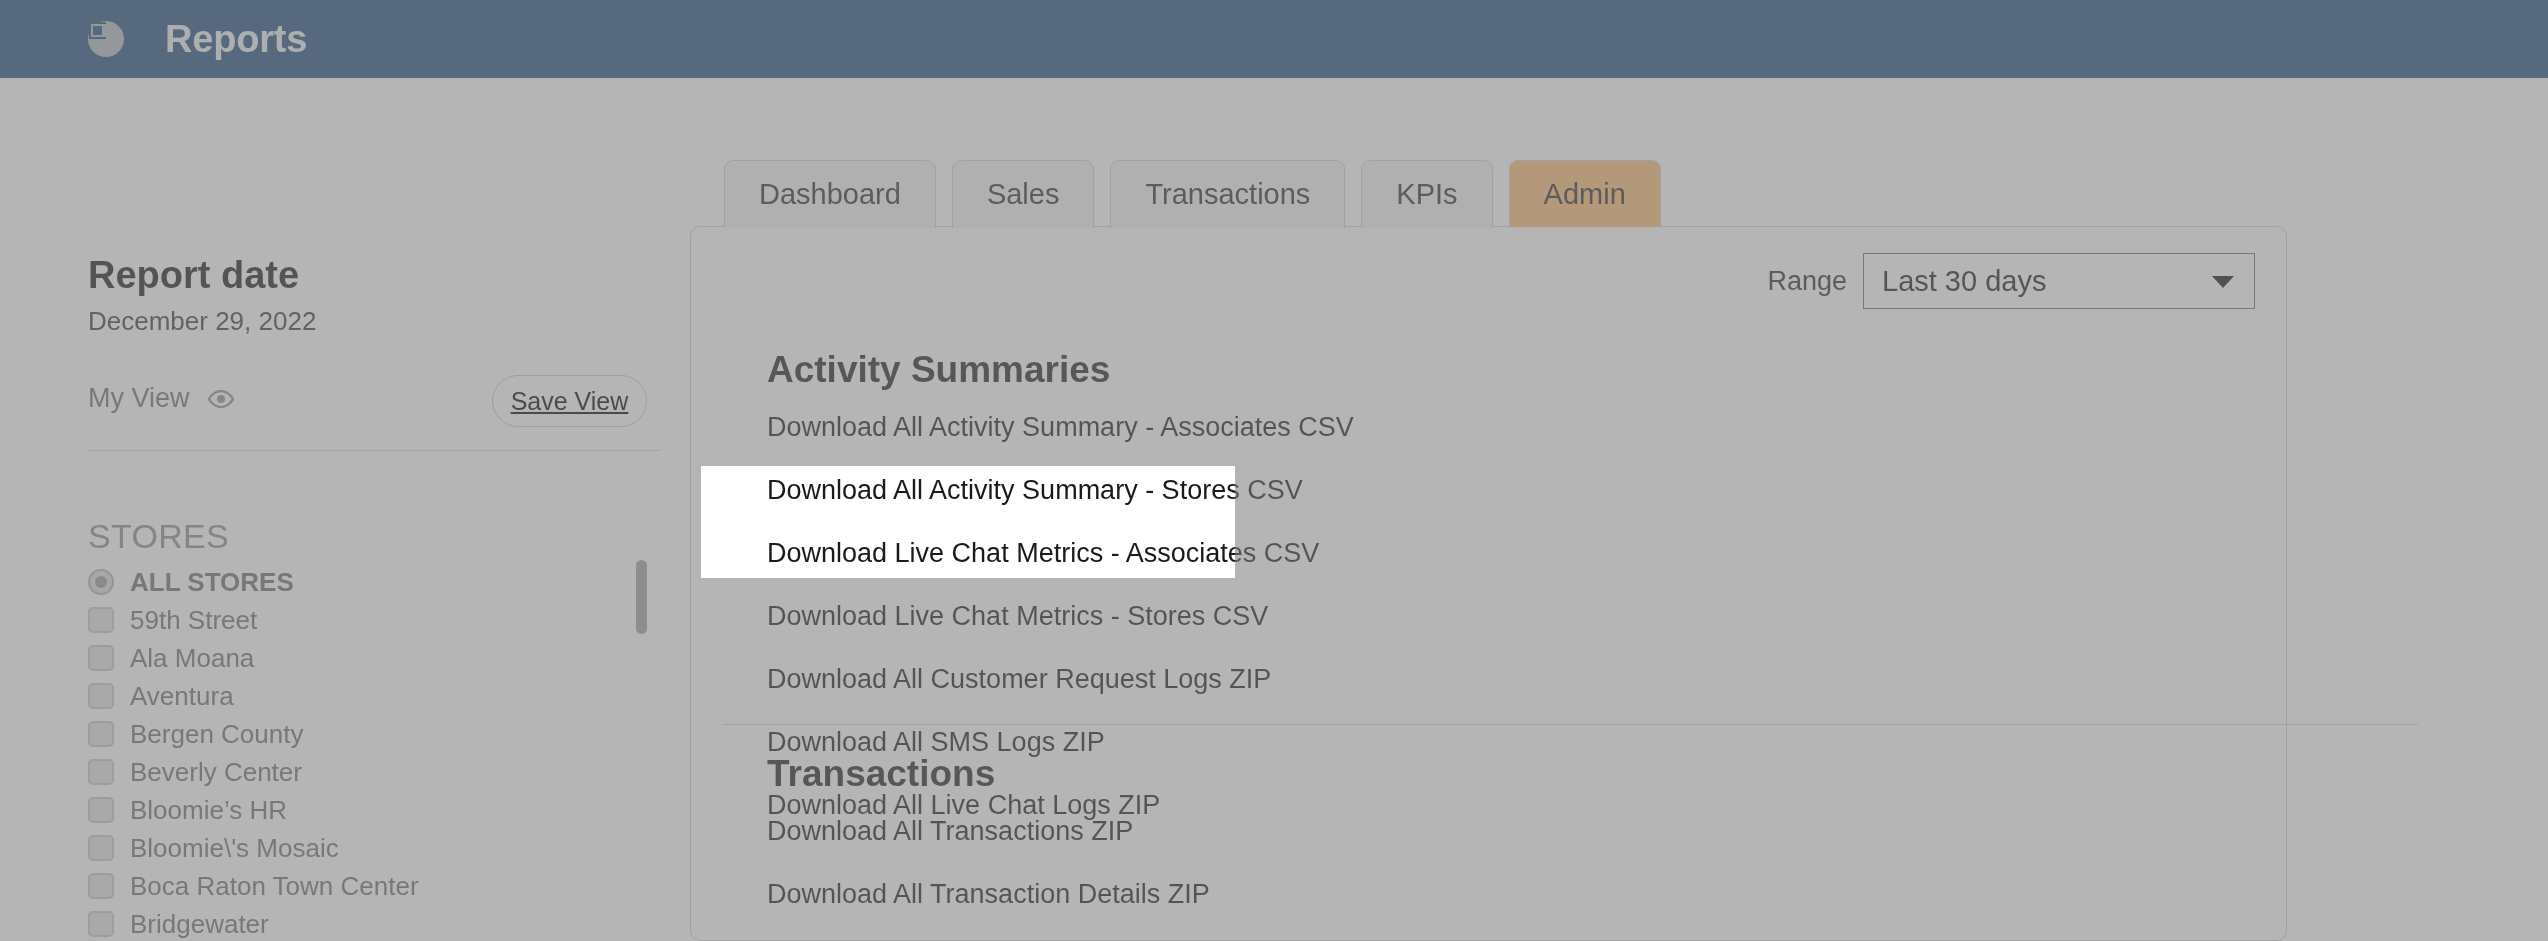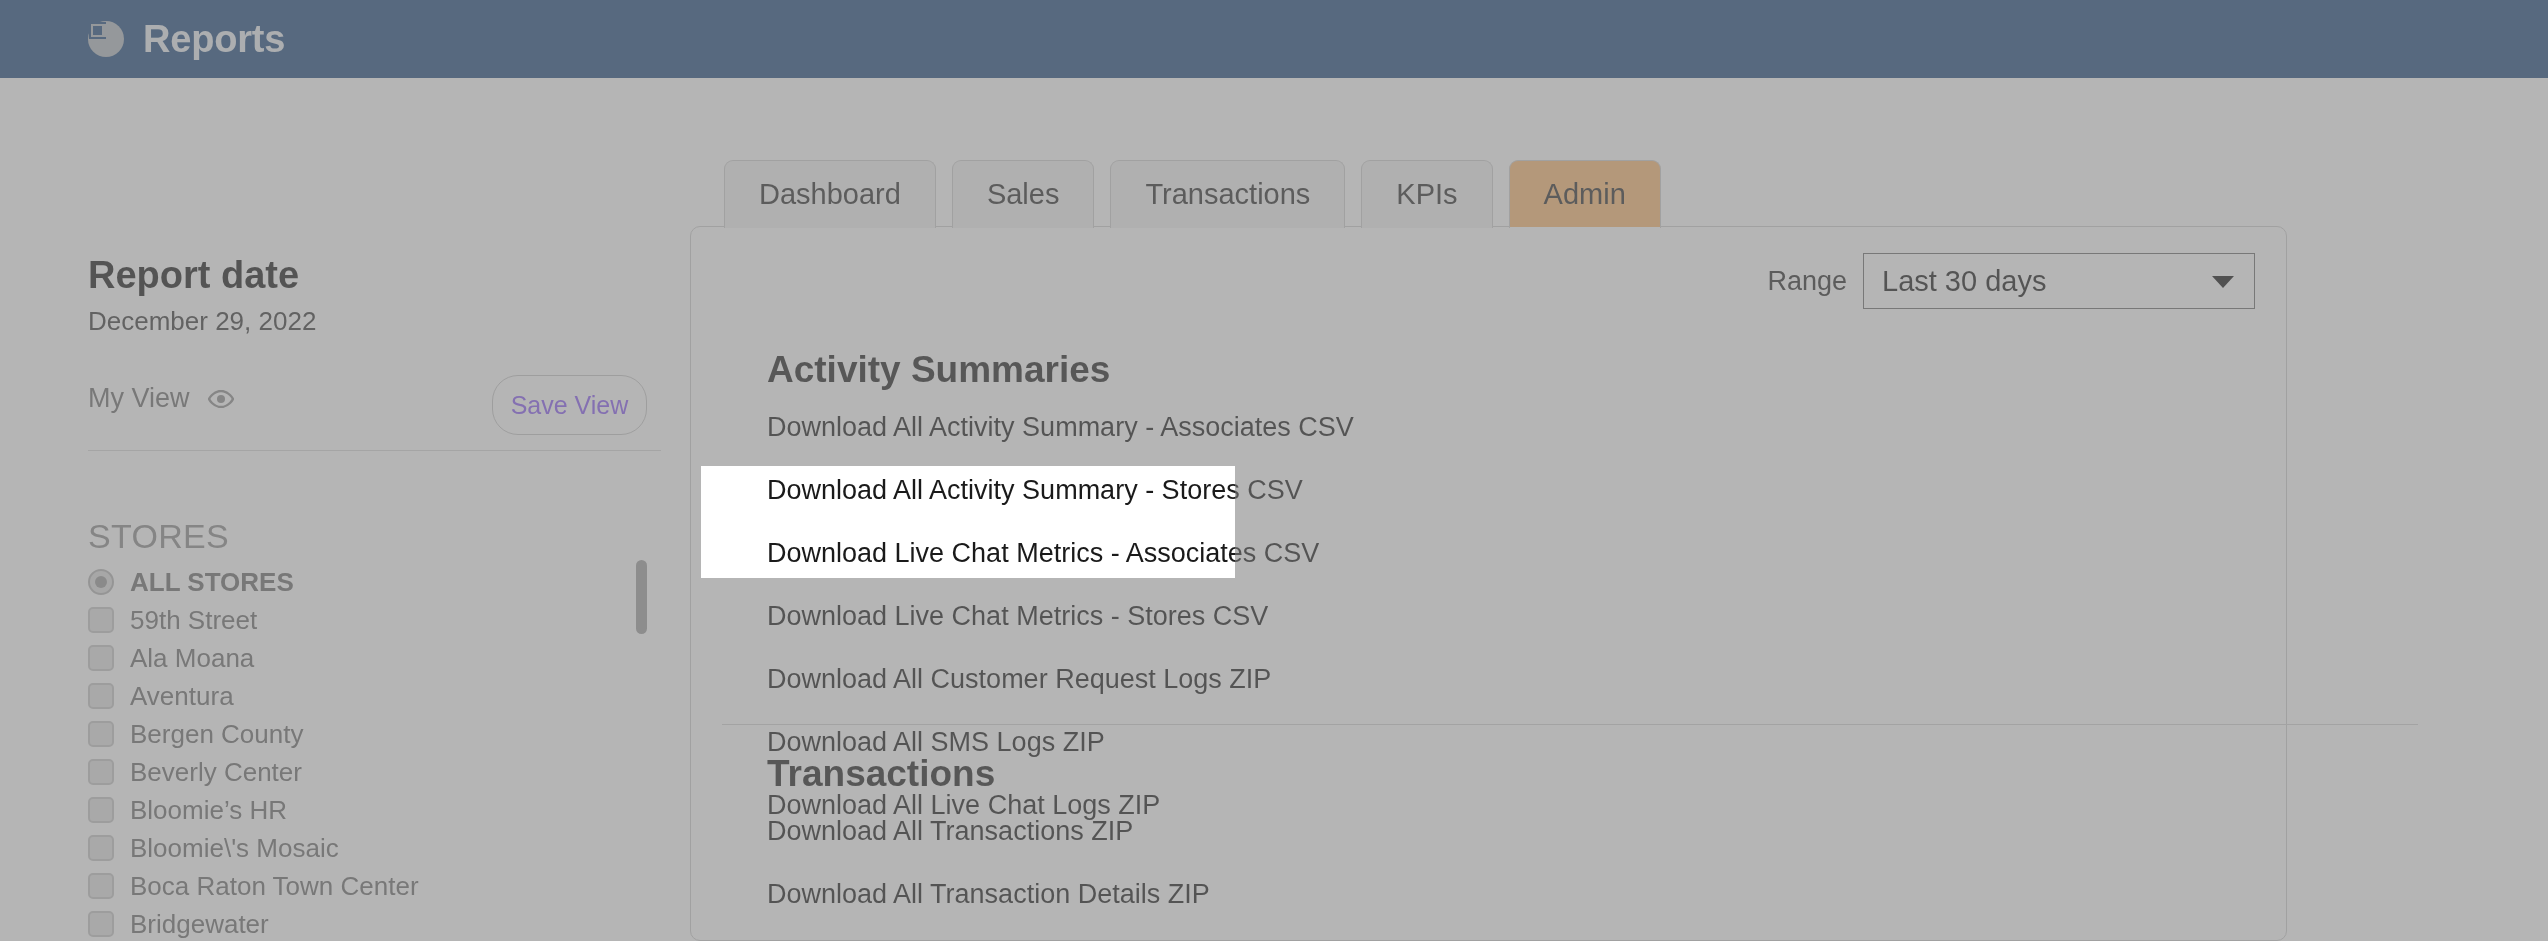--- a/index.html
+++ b/index.html
@@ -29,21 +29,21 @@
     display: flex;
     align-items: center;
     padding-left: 85px;
   }
   #brand-icon {
     width: 42px; height: 42px;
     flex: 0 0 42px;
     position: relative;
   }
   #brand-title {
-    margin-left: 16px;
+    margin-left: 38px;
     color: #e9eef4;
     font-size: 38px;
     font-weight: bold;
     letter-spacing: -0.2px;
     line-height: 1;
   }
 
   
   #sidebar {
     position: absolute;
@@ -75,28 +75,29 @@
     gap: 18px;
   }
   #my-view-label {
     font-size: 27px;
     color: #6f6f6f;
   }
   .eye-icon { width: 26px; height: 18px; display: block; }
   #save-view-button {
     position: absolute;
     left: 492px; top: 297px;
-    width: 155px; height: 60px;
+    width: 155px; height: 52px;
     border: 1px solid #c9c9c9;
     border-radius: 26px;
     background: transparent;
-    color: #8b5cf6;
+    color: #000000;
     font-size: 25px;
     font-family: "Liberation Sans", sans-serif;
     cursor: pointer;
+    text-decoration: underline;
   }
   .sidebar-divider {
     position: absolute;
     left: 88px;
     width: 573px;
     height: 1px;
     background: #d9d9d9;
   }
   #divider-top { top: 372px; }
 

